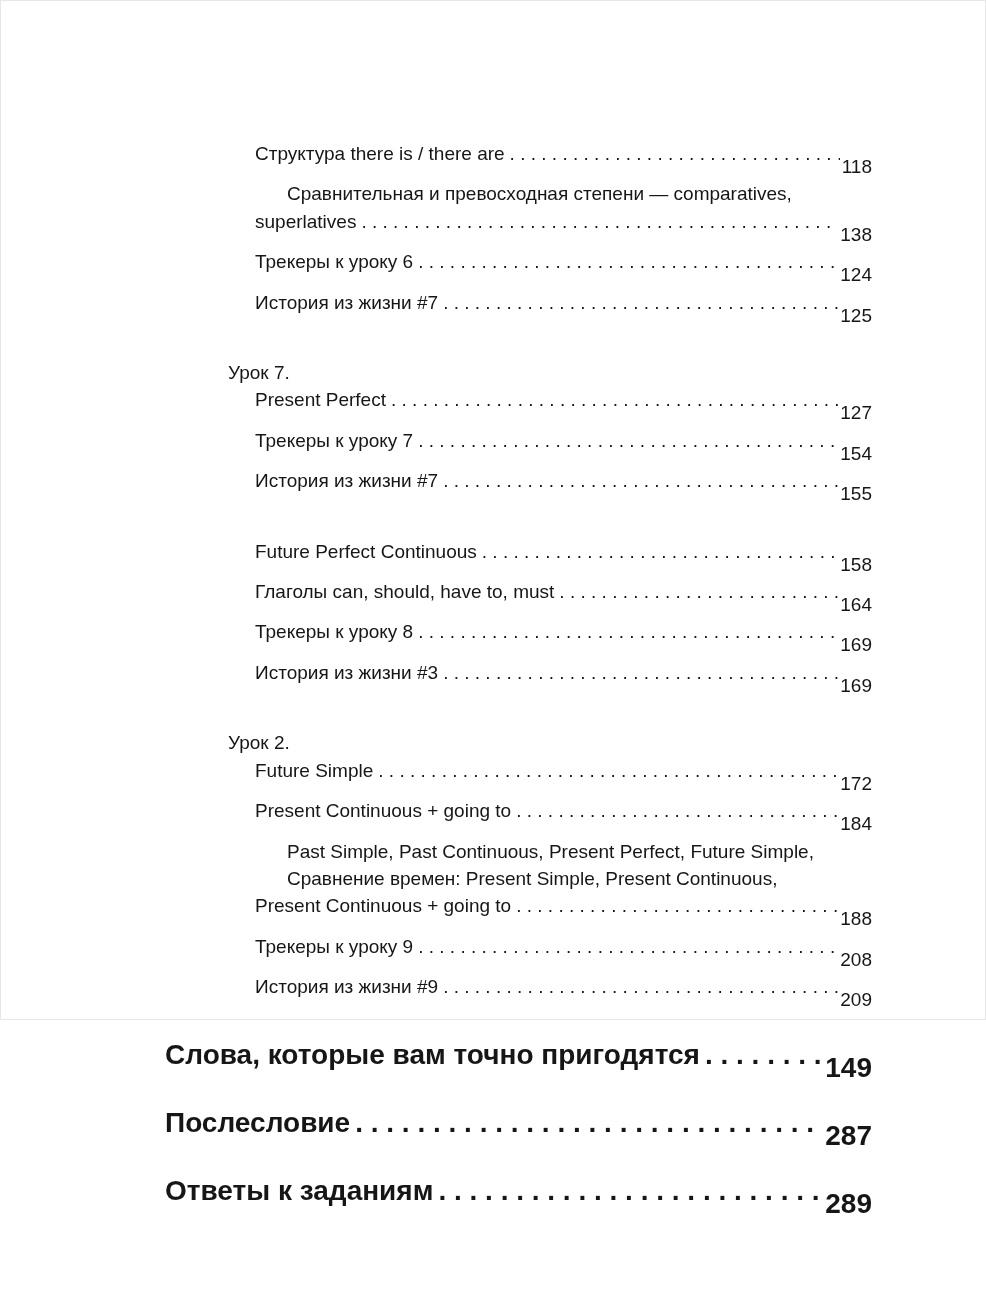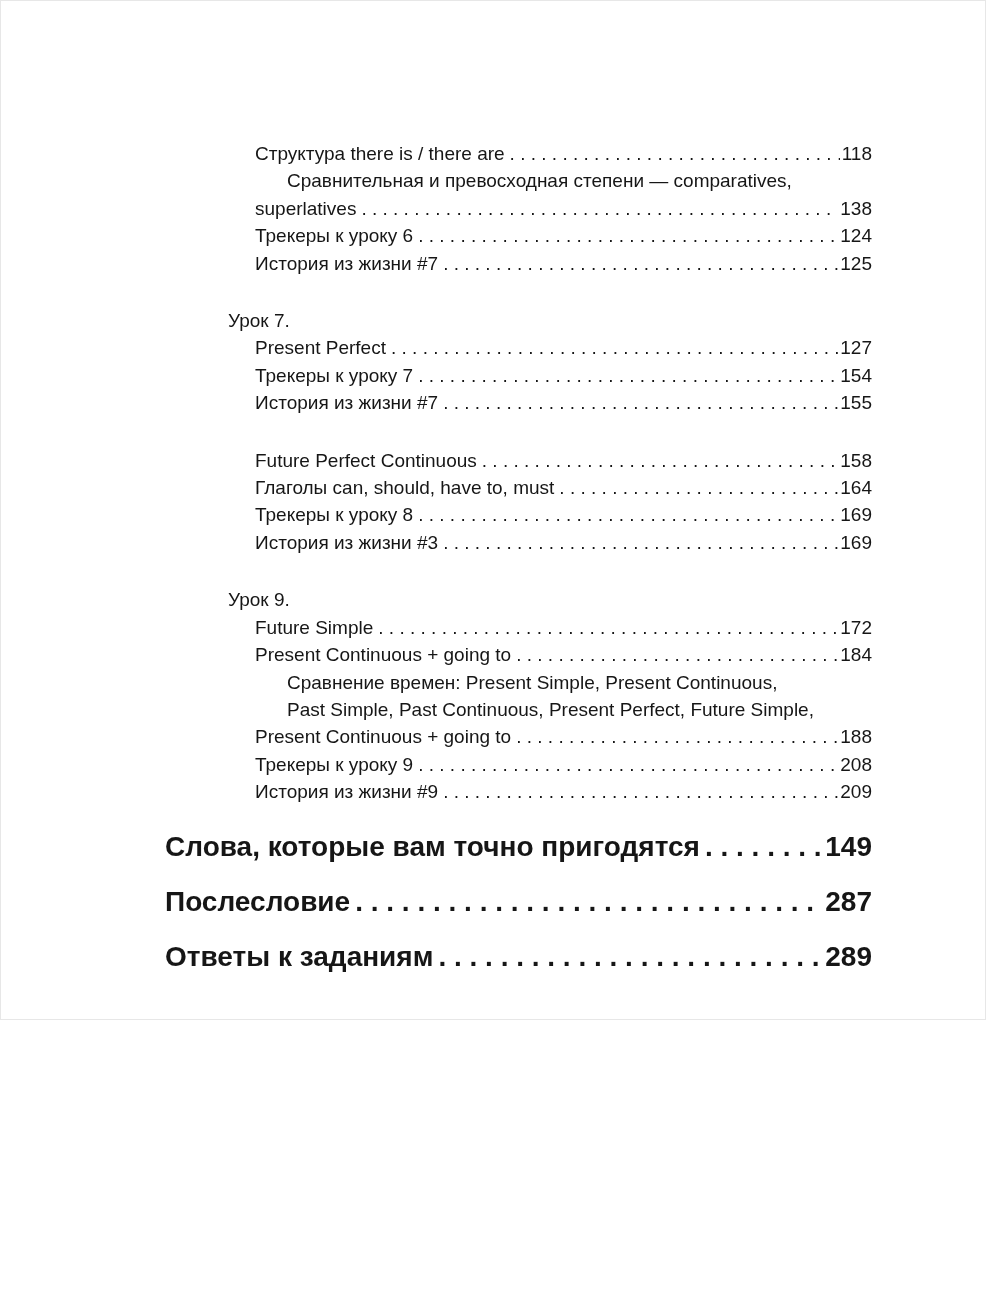--- a/index.html
+++ b/index.html
@@ -55,20 +55,21 @@
     flex: 1 1 auto;
     overflow: hidden;
     white-space: nowrap;
     margin: 0 2px 0 5px;
     min-width: 10px;
   }
   .toc-page {
     flex: 0 0 auto;
     white-space: nowrap;
     text-align: right;
+    margin-top: 13px;
   }
   .main-section-row {
     display: flex;
     font-weight: 700;
     font-size: 28px;
     margin-top: 27.4px;
     padding-left: 0;
   }
   .main-section-row .toc-title { white-space: nowrap; }
 </style>
@@ -137,36 +138,36 @@
             <span class="toc-dots">. . . . . . . . . . . . . . . . . . . . . . . . . . . . . . . . . . . . . . . . . . . . . . . . . . . . . . . . . . . . . . . . . . . . . . . . . . . . . . . . . . . . . . . . . . . . . . . . . . . . . . . . . . . . . . . . . . . . . . . . . . . . . . . . . . . . . . . . . . . . . . . . . . . . . . . . . . . . . . . . . . . . . . . . . . . . . . . . . . . . . . . . . . . . . . . . . . . . . . . . </span>
             <span class="toc-page">169</span>
           </div>
           <div class="toc-row">
             <span class="toc-title">История из жизни #3</span>
             <span class="toc-dots">. . . . . . . . . . . . . . . . . . . . . . . . . . . . . . . . . . . . . . . . . . . . . . . . . . . . . . . . . . . . . . . . . . . . . . . . . . . . . . . . . . . . . . . . . . . . . . . . . . . . . . . . . . . . . . . . . . . . . . . . . . . . . . . . . . . . . . . . . . . . . . . . . . . . . . . . . . . . . . . . . . . . . . . . . . . . . . . . . . . . . . . . . . . . . . . . . . . . . . . . </span>
             <span class="toc-page">169</span>
           </div>
         </div>
         <div class="toc-group">
-          <div class="toc-heading">Урок 9.</div>
+          <div class="toc-heading">Урок 2.</div>
           <div class="toc-row">
             <span class="toc-title">Future Simple</span>
             <span class="toc-dots">. . . . . . . . . . . . . . . . . . . . . . . . . . . . . . . . . . . . . . . . . . . . . . . . . . . . . . . . . . . . . . . . . . . . . . . . . . . . . . . . . . . . . . . . . . . . . . . . . . . . . . . . . . . . . . . . . . . . . . . . . . . . . . . . . . . . . . . . . . . . . . . . . . . . . . . . . . . . . . . . . . . . . . . . . . . . . . . . . . . . . . . . . . . . . . . . . . . . . . . . </span>
             <span class="toc-page">172</span>
           </div>
           <div class="toc-row">
             <span class="toc-title">Present Continuous + going to</span>
             <span class="toc-dots">. . . . . . . . . . . . . . . . . . . . . . . . . . . . . . . . . . . . . . . . . . . . . . . . . . . . . . . . . . . . . . . . . . . . . . . . . . . . . . . . . . . . . . . . . . . . . . . . . . . . . . . . . . . . . . . . . . . . . . . . . . . . . . . . . . . . . . . . . . . . . . . . . . . . . . . . . . . . . . . . . . . . . . . . . . . . . . . . . . . . . . . . . . . . . . . . . . . . . . . . </span>
             <span class="toc-page">184</span>
+          </div>
+          <div class="toc-row cont">
+            <span class="toc-title">Past Simple, Past Continuous, Present Perfect, Future Simple,</span>
           </div>
           <div class="toc-row cont">
             <span class="toc-title">Сравнение времен: Present Simple, Present Continuous,</span>
-          </div>
-          <div class="toc-row cont">
-            <span class="toc-title">Past Simple, Past Continuous, Present Perfect, Future Simple,</span>
           </div>
           <div class="toc-row">
             <span class="toc-title">Present Continuous + going to</span>
             <span class="toc-dots">. . . . . . . . . . . . . . . . . . . . . . . . . . . . . . . . . . . . . . . . . . . . . . . . . . . . . . . . . . . . . . . . . . . . . . . . . . . . . . . . . . . . . . . . . . . . . . . . . . . . . . . . . . . . . . . . . . . . . . . . . . . . . . . . . . . . . . . . . . . . . . . . . . . . . . . . . . . . . . . . . . . . . . . . . . . . . . . . . . . . . . . . . . . . . . . . . . . . . . . . </span>
             <span class="toc-page">188</span>
           </div>
           <div class="toc-row">
             <span class="toc-title">Трекеры к уроку 9</span>
             <span class="toc-dots">. . . . . . . . . . . . . . . . . . . . . . . . . . . . . . . . . . . . . . . . . . . . . . . . . . . . . . . . . . . . . . . . . . . . . . . . . . . . . . . . . . . . . . . . . . . . . . . . . . . . . . . . . . . . . . . . . . . . . . . . . . . . . . . . . . . . . . . . . . . . . . . . . . . . . . . . . . . . . . . . . . . . . . . . . . . . . . . . . . . . . . . . . . . . . . . . . . . . . . . . </span>
             <span class="toc-page">208</span>

